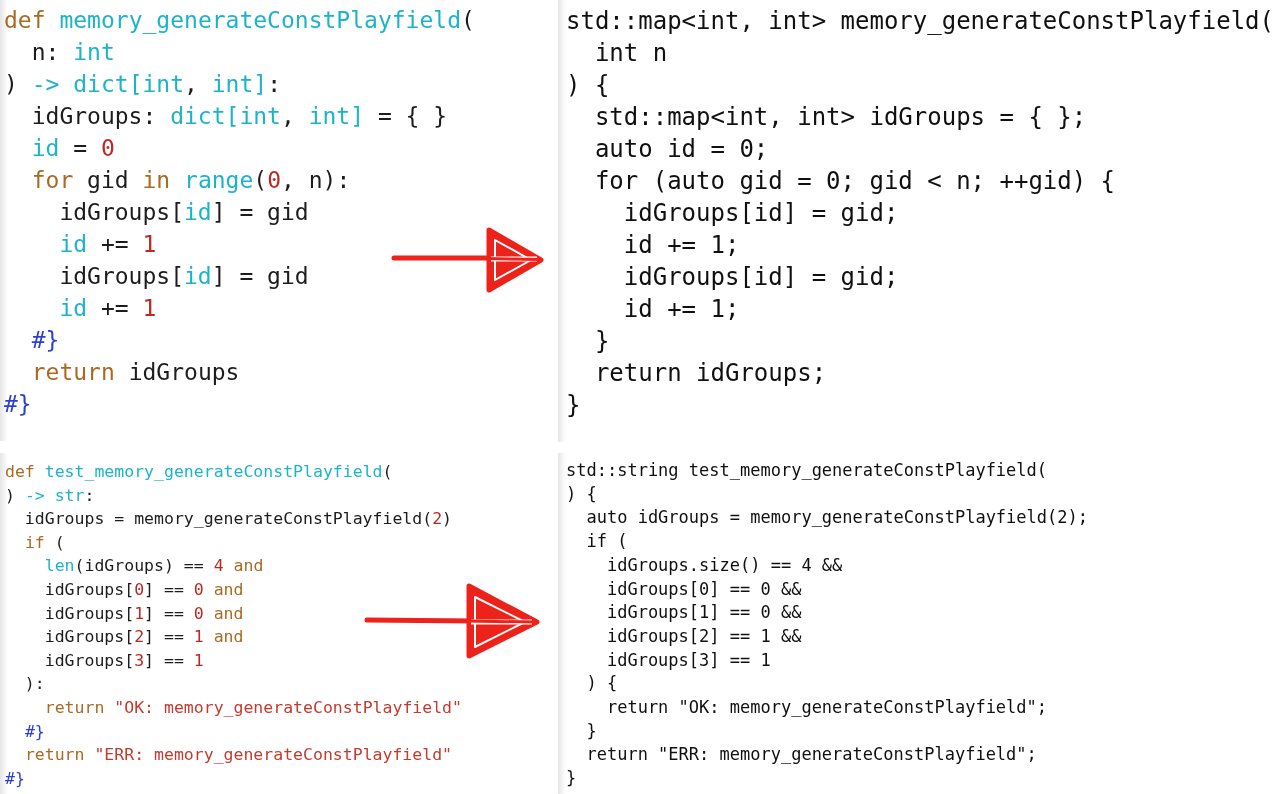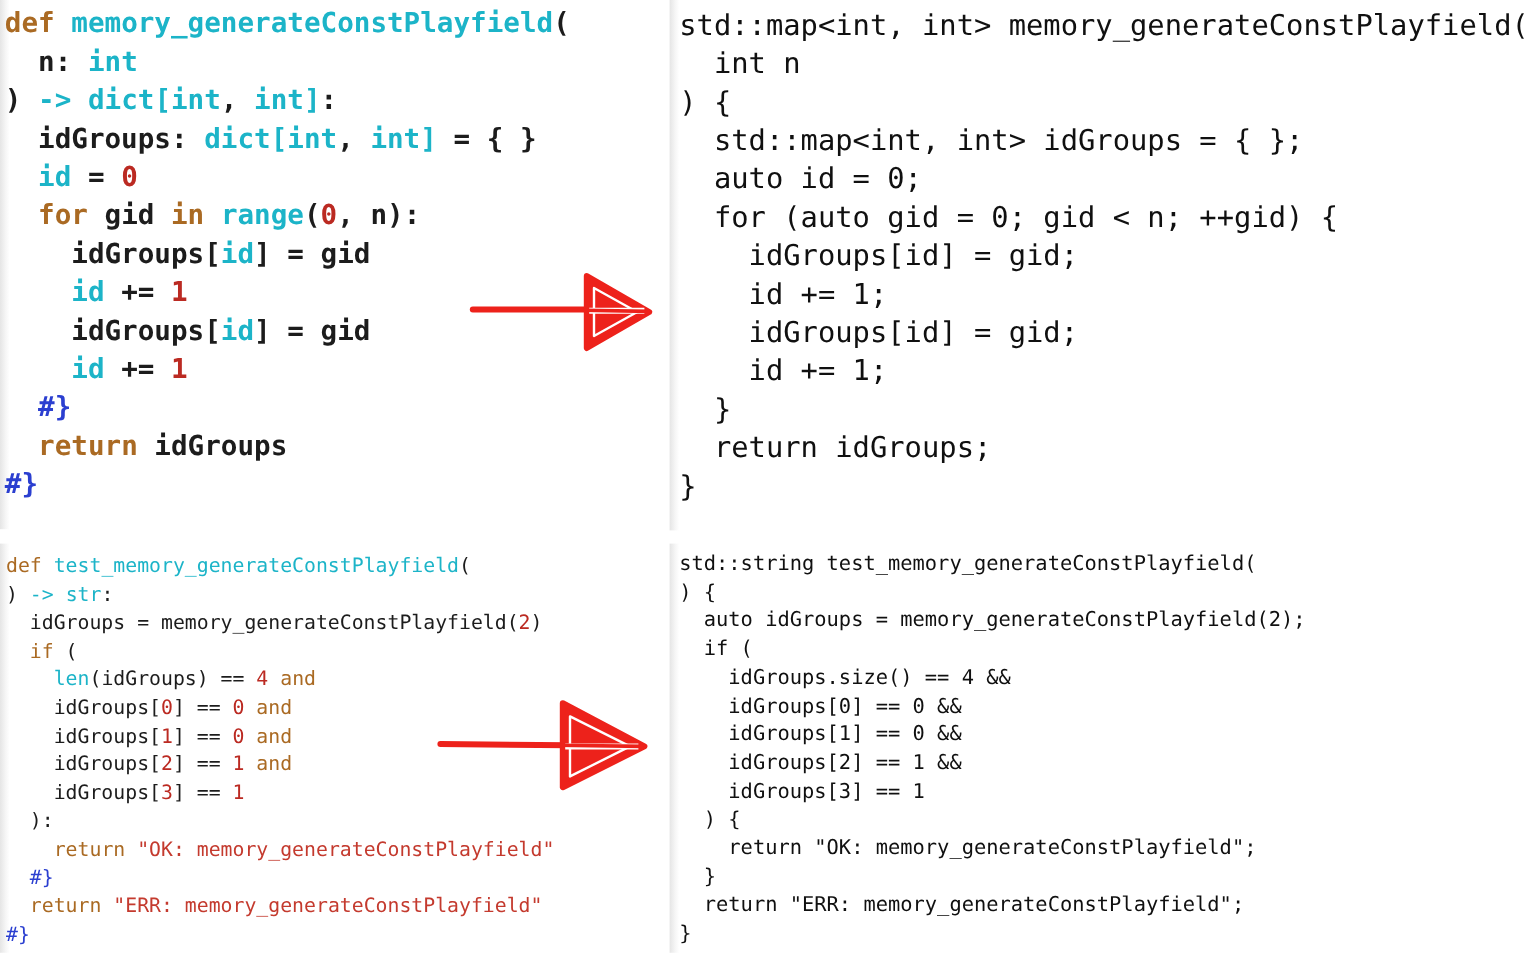--- a/index.html
+++ b/index.html
@@ -24,21 +24,21 @@
     content: "";
     position: absolute;
     left: 0; top: 0; bottom: 0;
     width: 8px;
     background: linear-gradient(to right, var(--panel_edge), #f6f6f6 60%, #ffffff);
     pointer-events: none;
   }
   .panel .line { position: relative; }
 
   #panel-py-top   { left: 0;     top: 0;     width: 558px; height: 437px;
-                    font-size: 23px; line-height: 32px; padding: 4px 0 0 4px; font-weight: bold; }
+                    font-size: 23px; line-height: 32px; padding: 4px 0 0 4px; }
   #panel-cpp-top  { left: 558px; top: 0;     width: 722px; height: 437px;
                     font-size: 24px; line-height: 32px; padding: 5px 0 0 8px; }
   #panel-py-bot   { left: 0;     top: 453px; width: 558px; height: 341px;
                     font-size: 16.5px; line-height: 23.6px; padding: 7px 0 0 5px; }
   #panel-cpp-bot  { left: 558px; top: 453px; width: 722px; height: 341px;
                     font-size: 17px; line-height: 23.7px; padding: 6px 0 0 8px; }
 
   
   .py  .c-p { color: var(--plain_python); }
   .cpp .c-p { color: var(--plain_cpp); }

